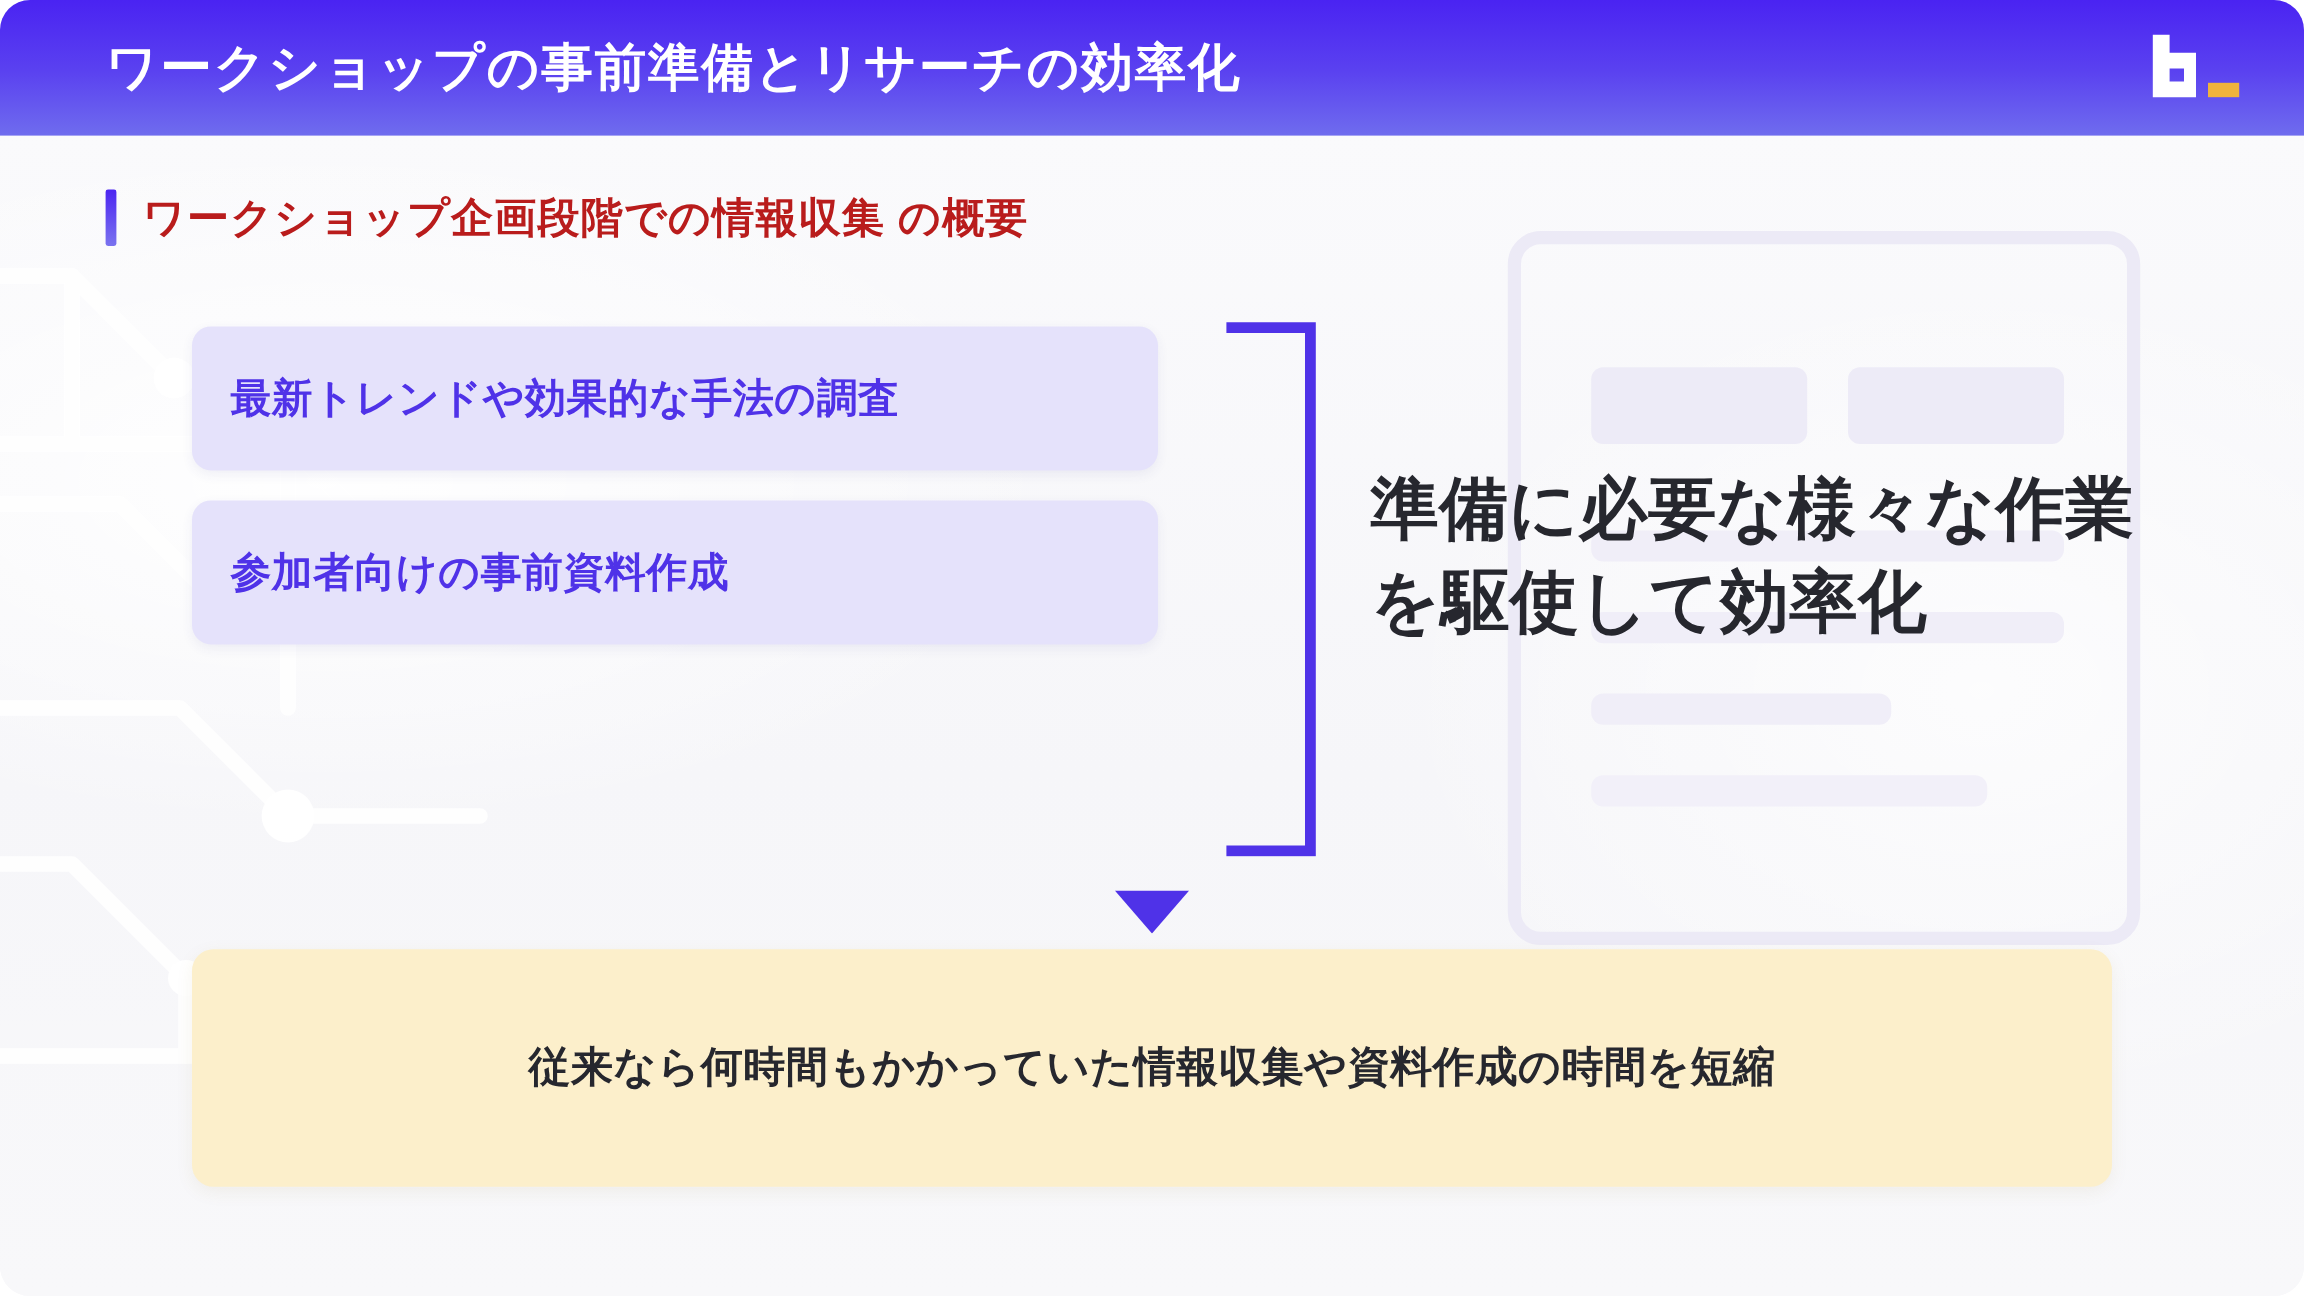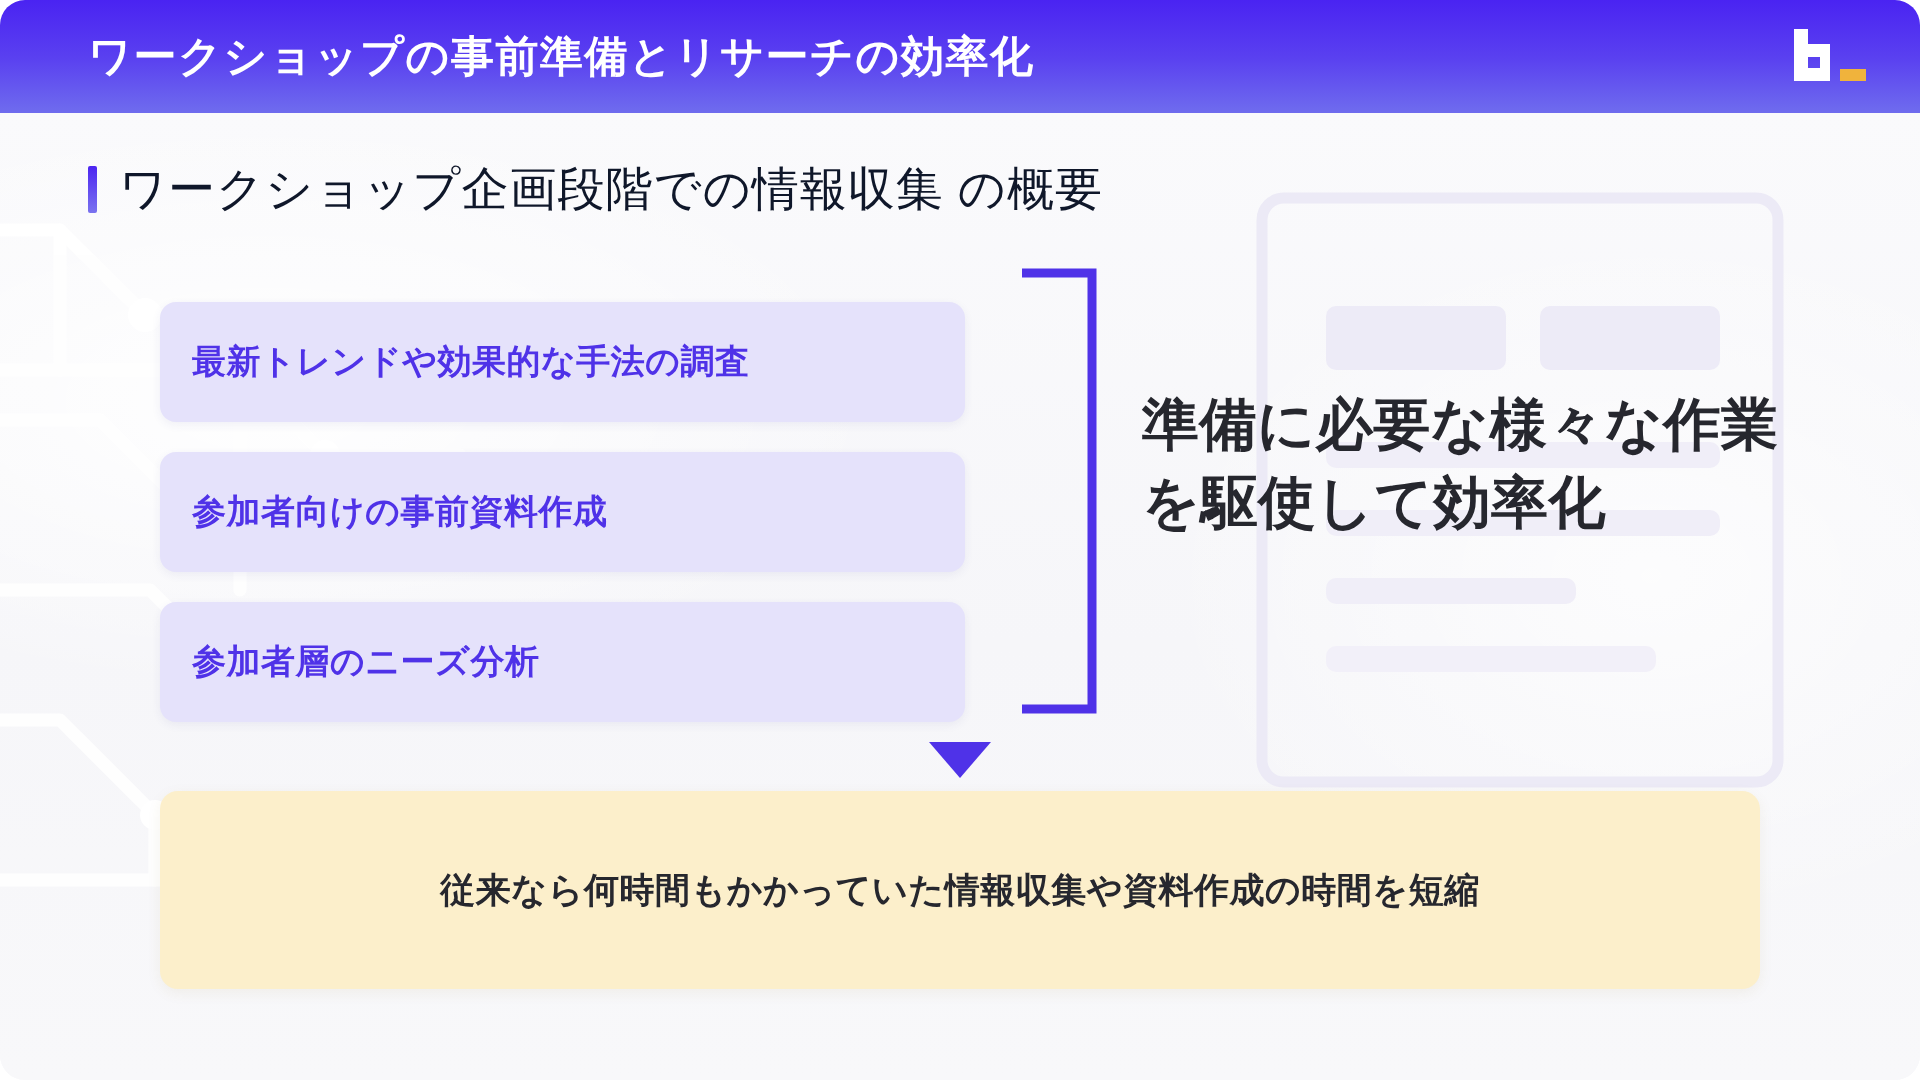--- a/index.html
+++ b/index.html
@@ -98,23 +98,23 @@
     gap: 22px;
   }
   #subtitle-bar {
     width: 9px;
     height: 47px;
     border-radius: 2px;
     background: linear-gradient(180deg, #4c25f1 0%, #7a73ef 100%);
     flex: none;
   }
   #subtitle-text {
-    color: #0f172a;
-    font-size: 47px;
-    font-weight: normal;
+    color: #b91c1c;
+    font-size: 35px;
+    font-weight: bold;
     letter-spacing: 1px;
     white-space: nowrap;
   }
 
   
   #cards {
     position: absolute;
     left: 160px;
     top: 272px;
     width: 805px;
@@ -123,21 +123,20 @@
     position: relative;
     height: 120px;
     margin-bottom: 25px;
     border-radius: 16px;
     background: #e5e2fb;
     box-shadow: 0 3px 10px rgba(60, 50, 140, 0.07);
     display: flex;
     align-items: center;
     box-sizing: border-box;
     padding: 0 32px;
-    margin-top: 30px;
   }
   .card-label {
     color: #4f32e8;
     font-size: 34px;
     font-weight: bold;
     letter-spacing: 0.5px;
     white-space: nowrap;
   }
 
   
@@ -255,23 +254,20 @@
     <div id="subtitle-text">ワークショップ企画段階での情報収集 の概要</div>
   </div>
 
   <div id="cards">
     <div class="card">
       <span class="card-label">最新トレンドや効果的な手法の調査</span>
     </div>
     <div class="card">
       <span class="card-label">参加者向けの事前資料作成</span>
     </div>
-    <div class="card">
-      <span class="card-label">参加者層のニーズ分析</span>
-    </div>
   </div>
 
   <svg id="bracket" viewBox="0 0 78 446">
     <path d="M2 5 L70 5 L70 441 L2 441" fill="none" stroke="#4f32e8" stroke-width="9" stroke-linecap="square" stroke-linejoin="miter"></path>
   </svg>
 
   <div id="summary">
     <span class="ln">準備に必要な様々な作業</span>
     <span class="ln">を駆使して効率化</span>
   </div>

